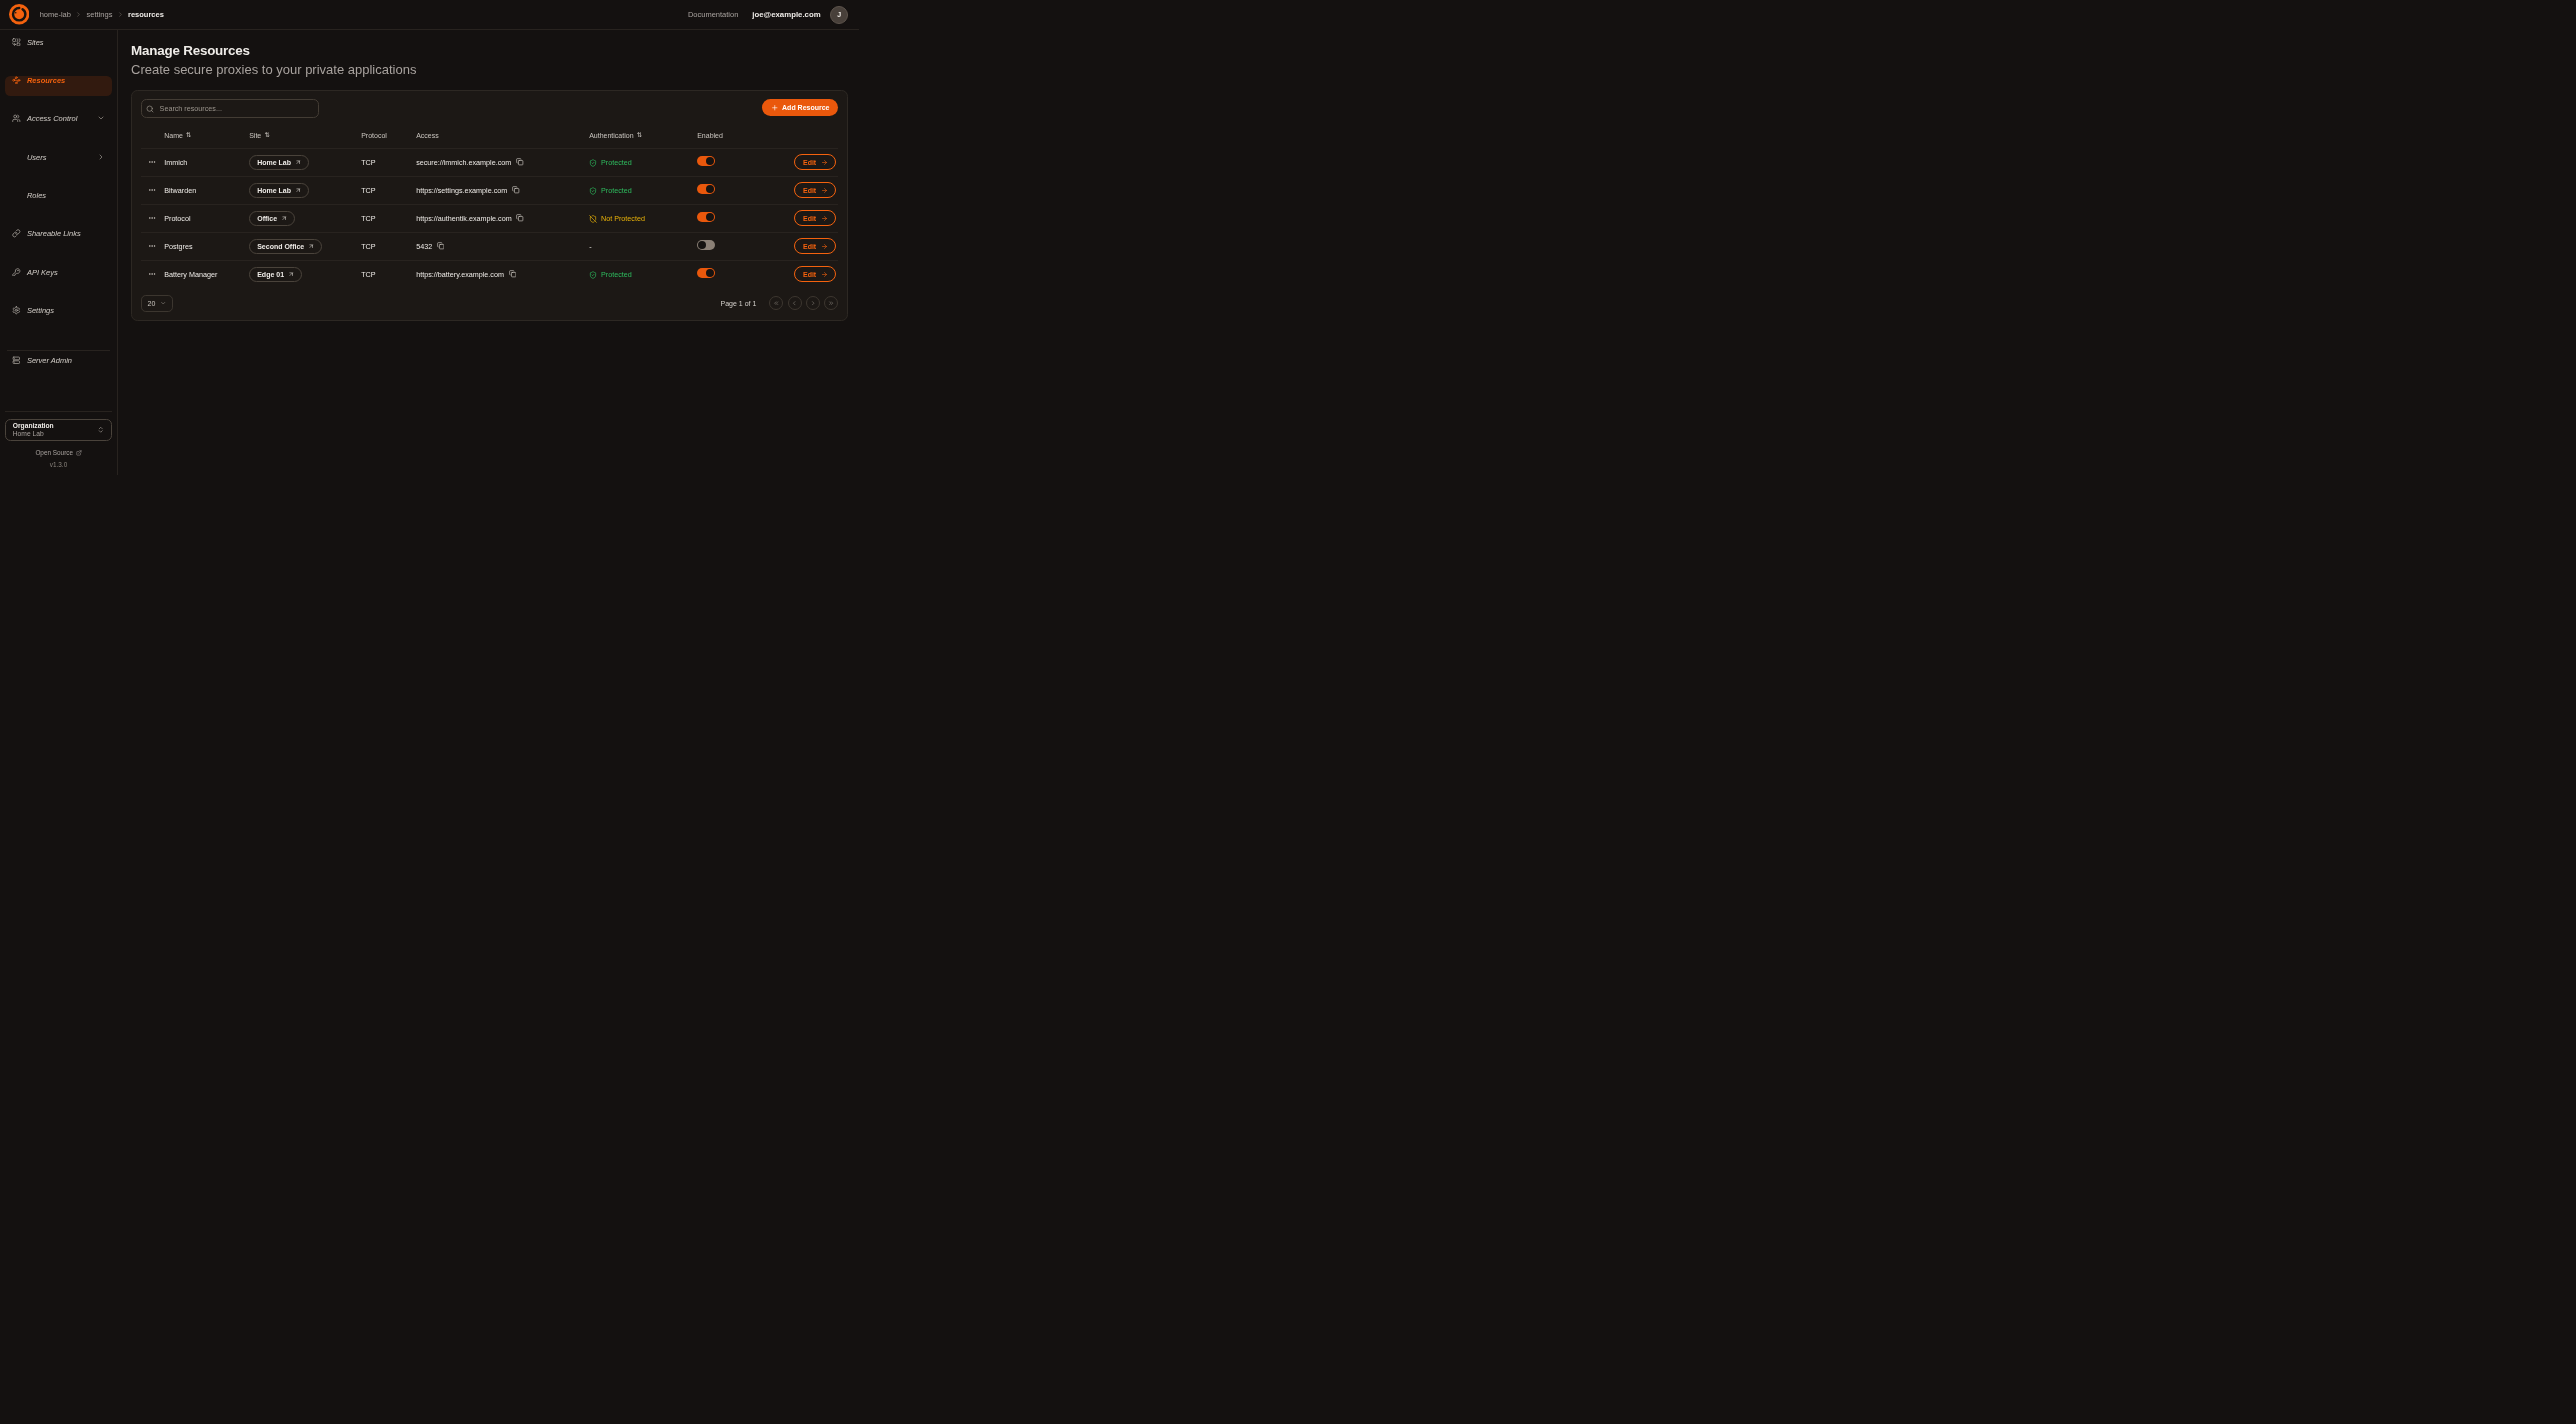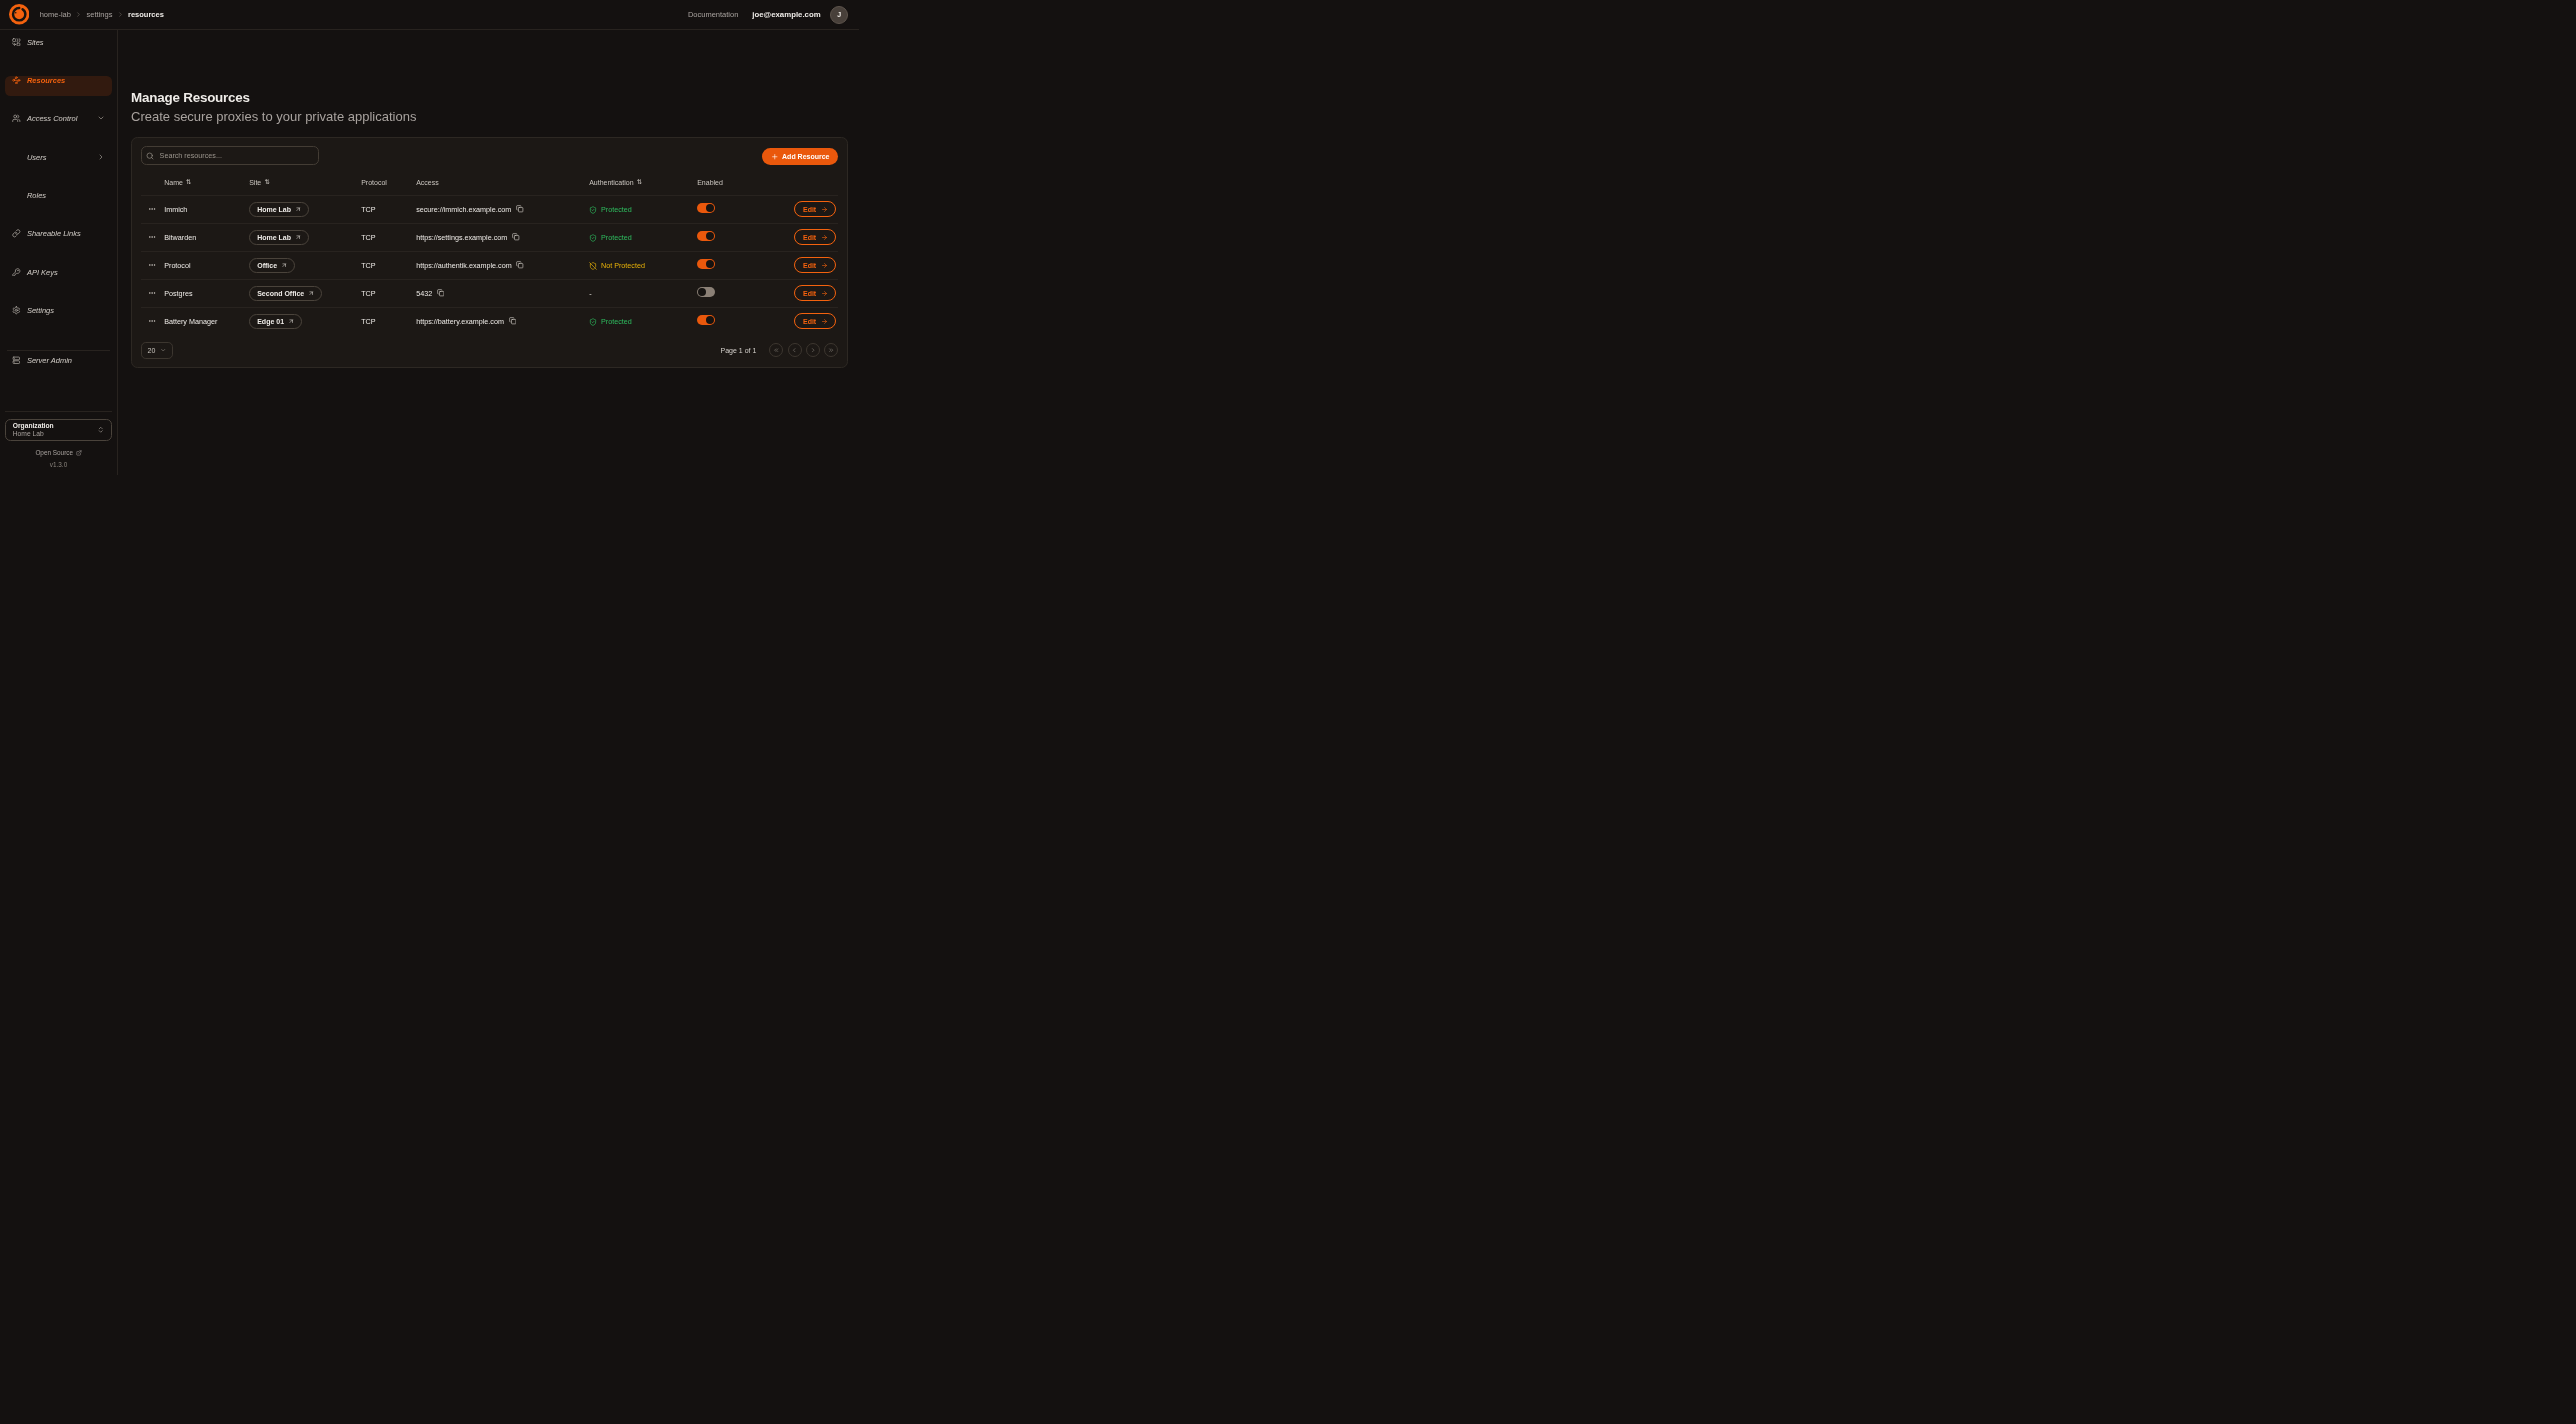--- a/index.html
+++ b/index.html
@@ -48,24 +48,24 @@
   .org-lines{display:flex;flex-direction:column;gap:0.5px;}
   .org-title{font-size:6.7px;font-weight:700;color:var(--text);}
   .org-value{font-size:6.7px;color:var(--muted);}
   .org-box .chev{margin-left:auto;width:7.5px;height:7.5px;color:#a39d96;}
   .open-source{margin-top:8.6px;display:flex;align-items:center;justify-content:center;gap:2.7px;color:var(--muted);font-size:6.4px;cursor:pointer;}
   .open-source .icon{width:5.9px;height:5.9px;}
   .version{margin-top:4.3px;text-align:center;color:var(--muted2);font-size:6.4px;padding-bottom:7.5px;}
 
   
   .main{flex:1;padding:13px 11.3px 0 13px;}
-  .page-title{font-size:13.4px;font-weight:800;letter-spacing:-0.2px;margin-top:47px;}
+  .page-title{font-size:13.4px;font-weight:800;letter-spacing:-0.2px;}
   .page-subtitle{margin-top:3.8px;color:var(--muted);font-size:13px;}
   .card{margin-top:13px;background:var(--panel);border:0.5px solid #2d2823;border-radius:6.4px;padding:8.6px;}
-  .toolbar{display:flex;align-items:flex-end;justify-content:space-between;}
+  .toolbar{display:flex;align-items:flex-start;justify-content:space-between;}
   .search{position:relative;width:178px;}
   .search input{width:100%;height:19px;background:transparent;border:0.5px solid #433c34;border-radius:5.4px;color:var(--text);font-size:7.2px;padding:0 6.4px 0 18px;outline:none;font-family:inherit;}
   .search input::placeholder{color:#9b958d;}
   .search .icon{position:absolute;left:5.9px;top:5.4px;width:8px;height:8px;color:#9b958d;}
   .btn-add{display:inline-flex;align-items:center;gap:3.8px;background:var(--accent);color:#fff;border:none;border-radius:536px;height:17px;padding:0 8.6px;font-size:7px;font-weight:700;cursor:pointer;font-family:inherit;}
   .btn-add .icon{width:7.5px;height:7.5px;}
 
   .grid{display:grid;grid-template-columns:23.6px 85px 112px 55px 173px 108px 77px minmax(0,1fr);align-items:center;}
   .thead{height:25px;margin-top:4.3px;color:#cbc6c0;font-size:7px;font-weight:500;}
   .th{display:flex;align-items:center;gap:3.2px;}

